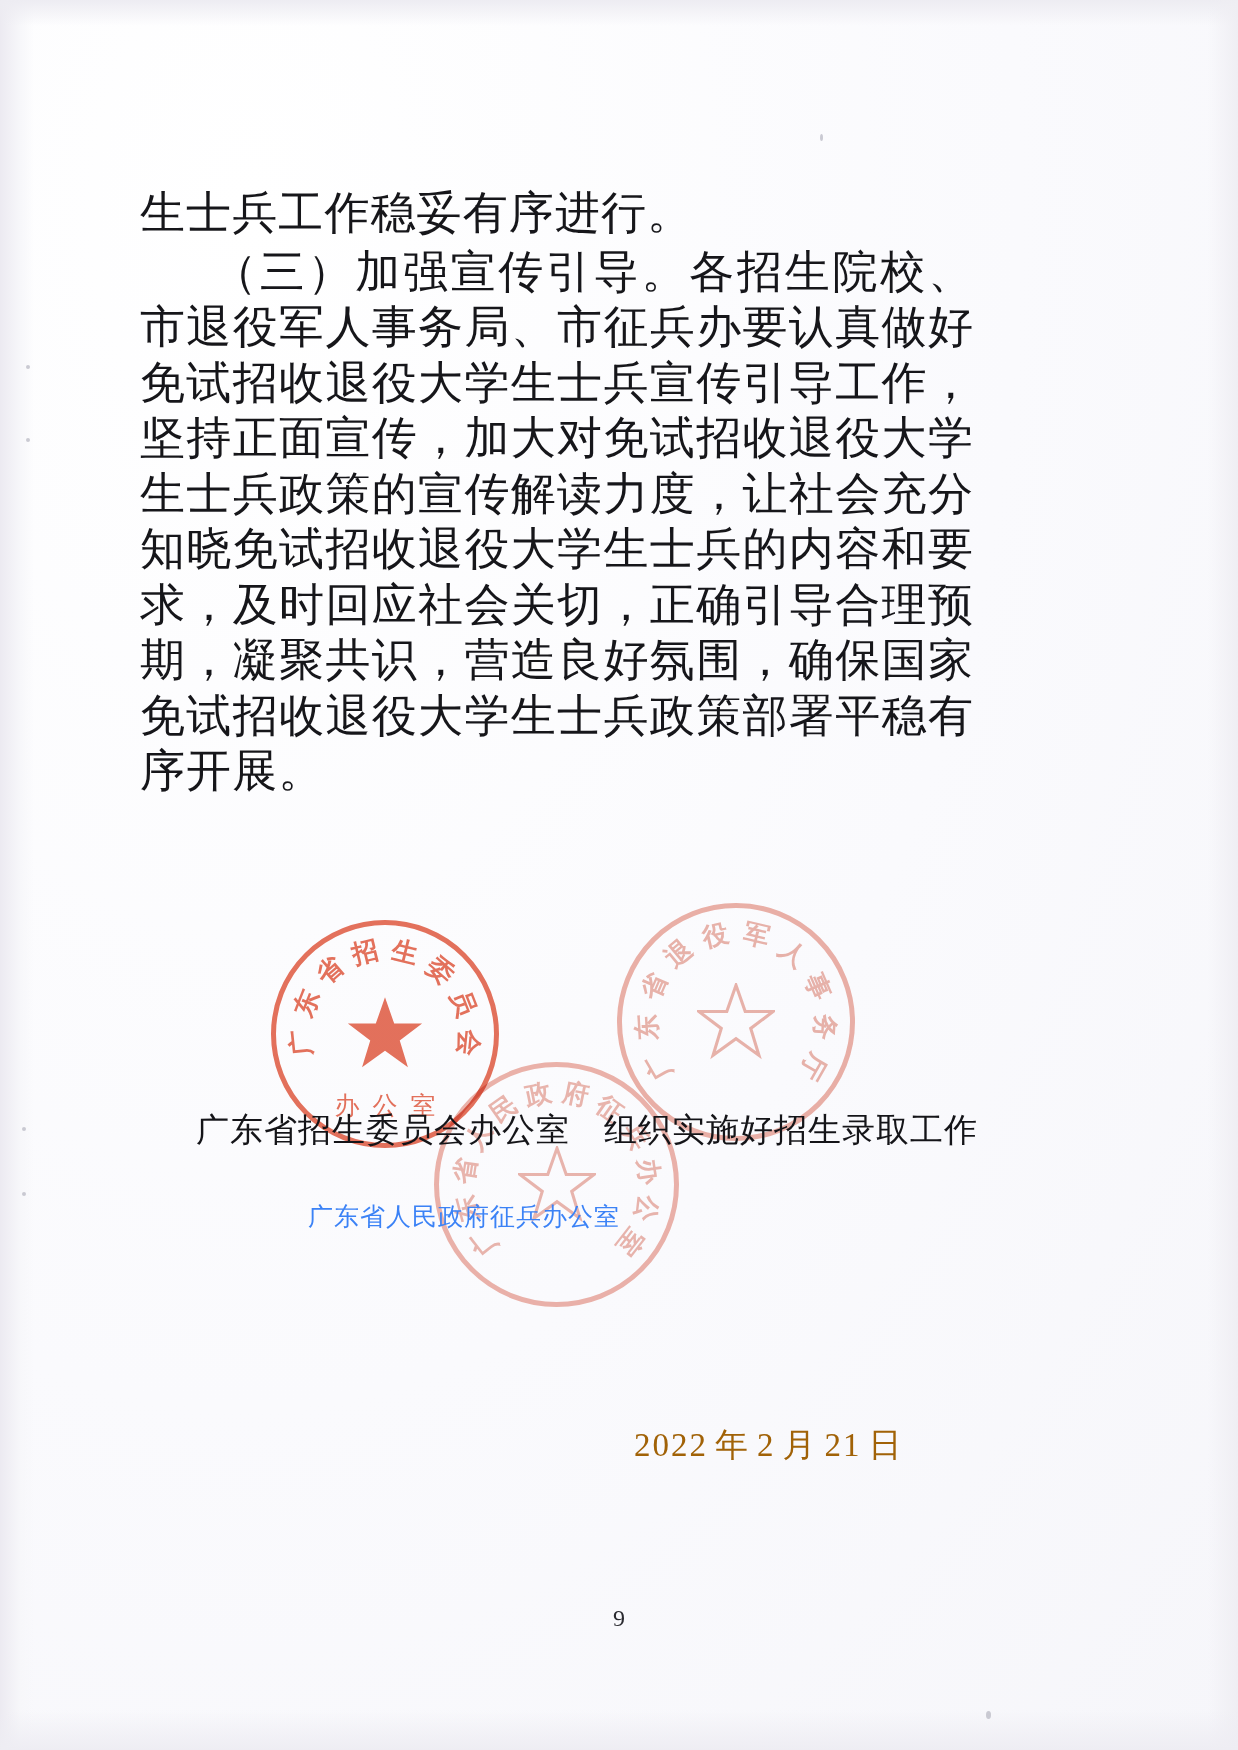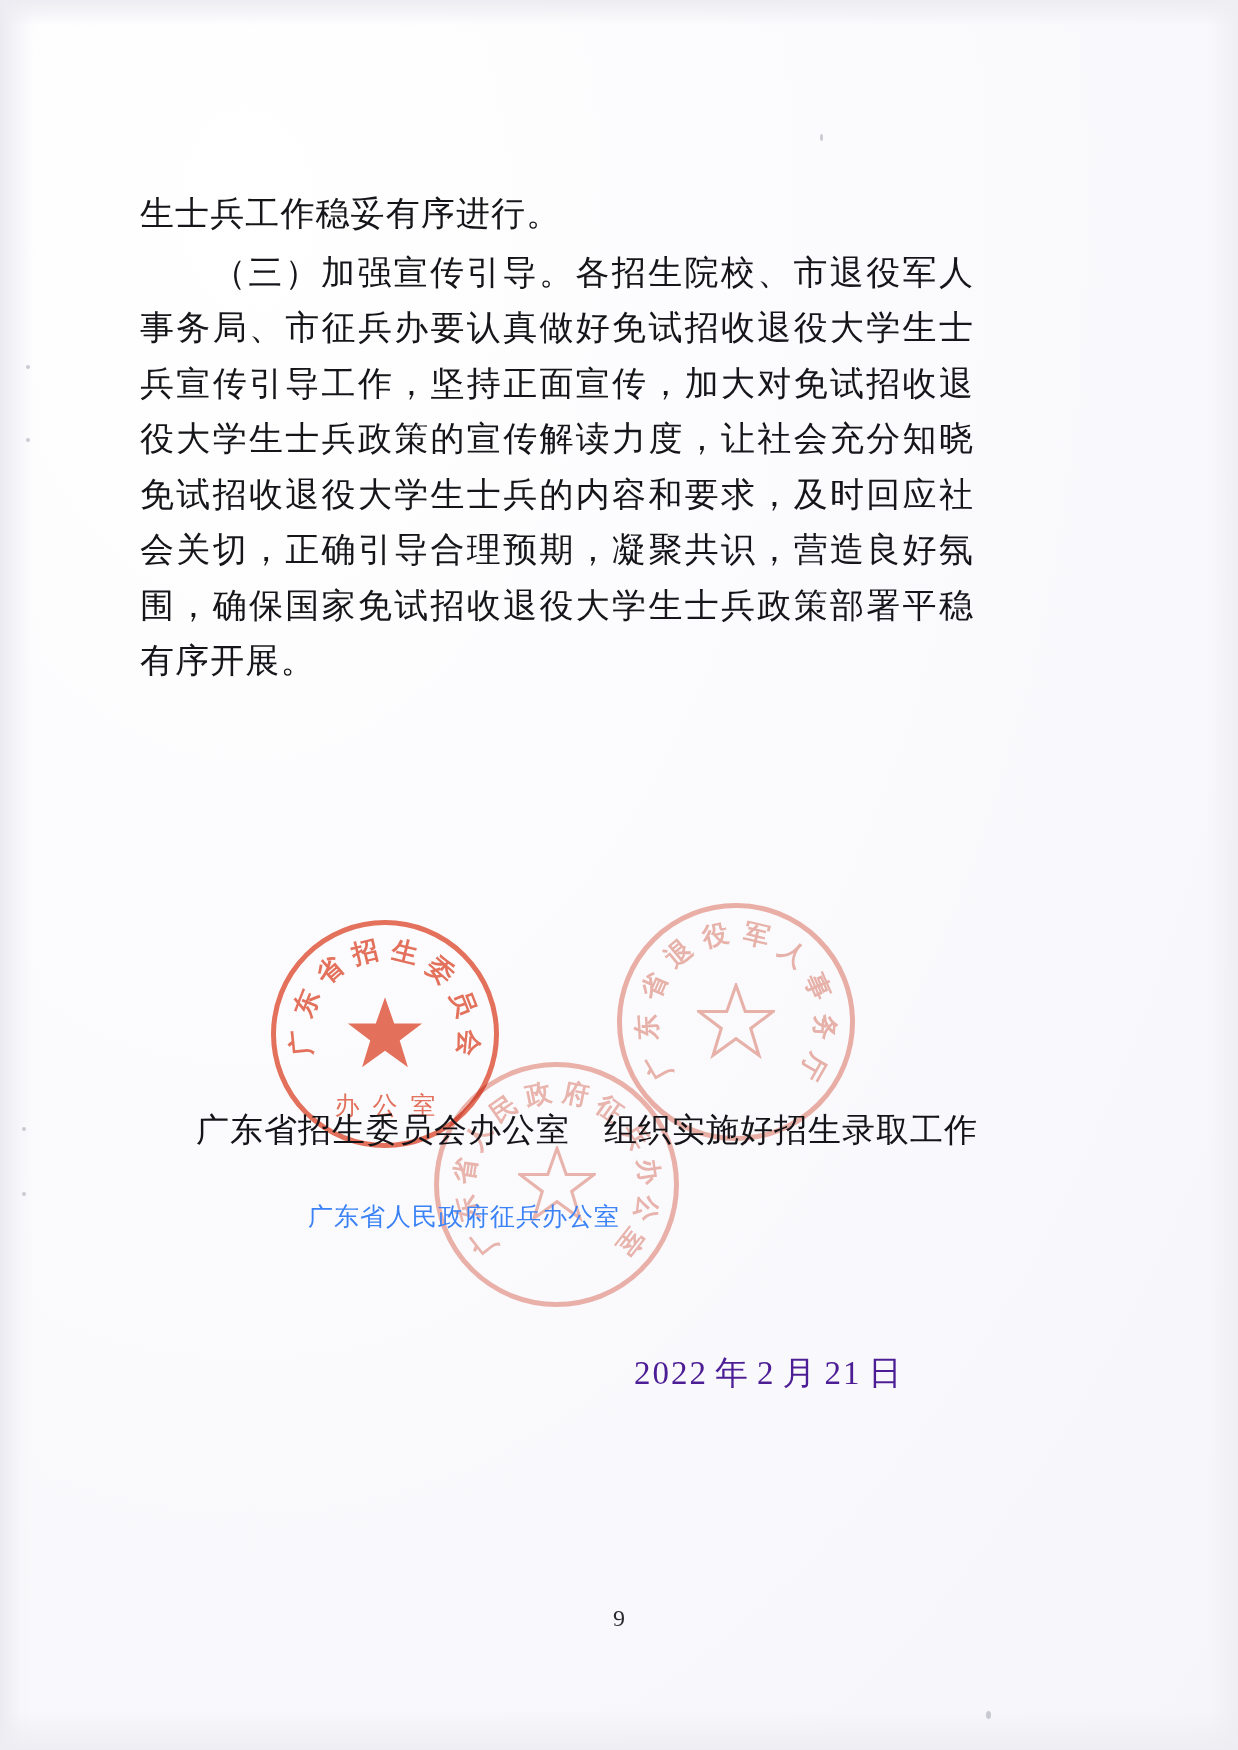--- a/index.html
+++ b/index.html
@@ -57,21 +57,21 @@
 
   
   .body-text {
     position: absolute;
     left: 140px;
     top: 186px;
     width: 842px;
     z-index: 4;
   }
   .para {
-    font-size: 34px;
+    font-size: 45px;
     line-height: 55.5px;
     color: #16161a;
     letter-spacing: 1.1px;
     text-align: justify;
     text-justify: inter-character;
     margin: 0 8px 3px 0;
     font-family: "Liberation Serif", "DejaVu Serif", serif;
   }
   .para.indent {
     text-indent: 72px;
@@ -106,24 +106,24 @@
     left: 308px;
     top: 92px;
     font-size: 25px;
     letter-spacing: 1px;
     color: #3b82f6;
     white-space: nowrap;
   }
   .date-line {
     position: absolute;
     left: 634px;
-    top: 1351px;
+    top: 1423px;
     font-size: 33px;
     letter-spacing: 2px;
-    color: #4c1d95;
+    color: #a16207;
     white-space: nowrap;
     z-index: 6;
   }
   .date-line .num {
     font-family: "Liberation Serif", "DejaVu Serif", serif;
   }
   .date-line .sep {
     display: inline-block;
     padding: 0 7px;
   }

